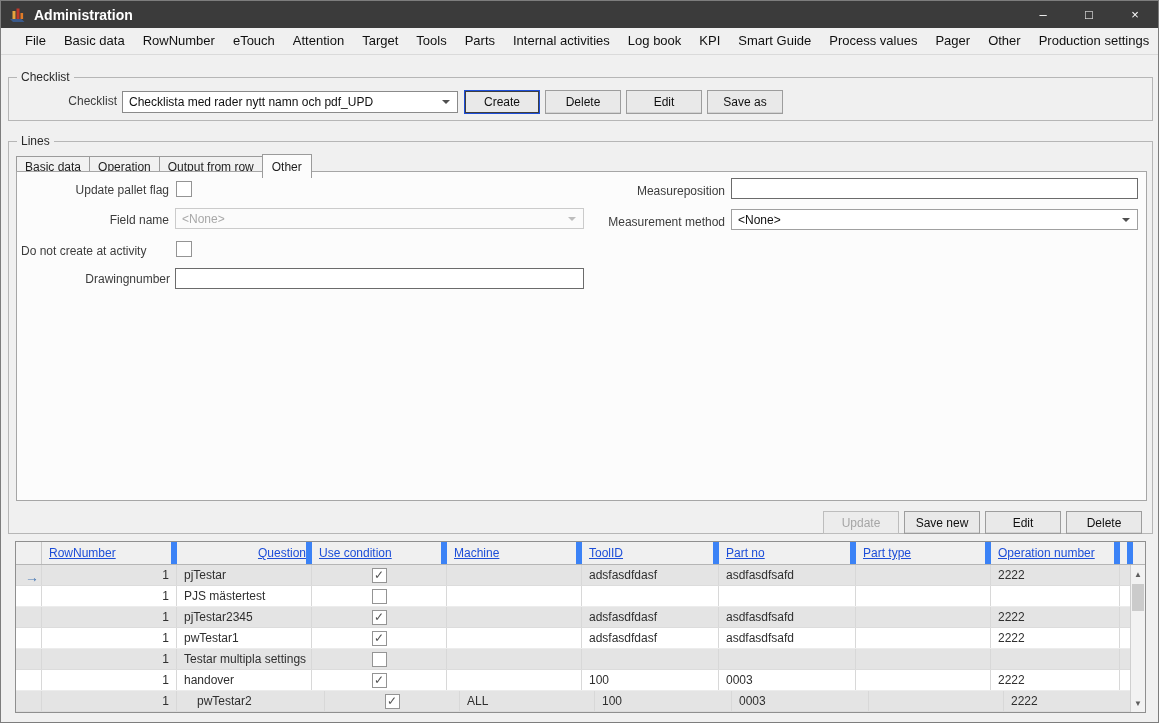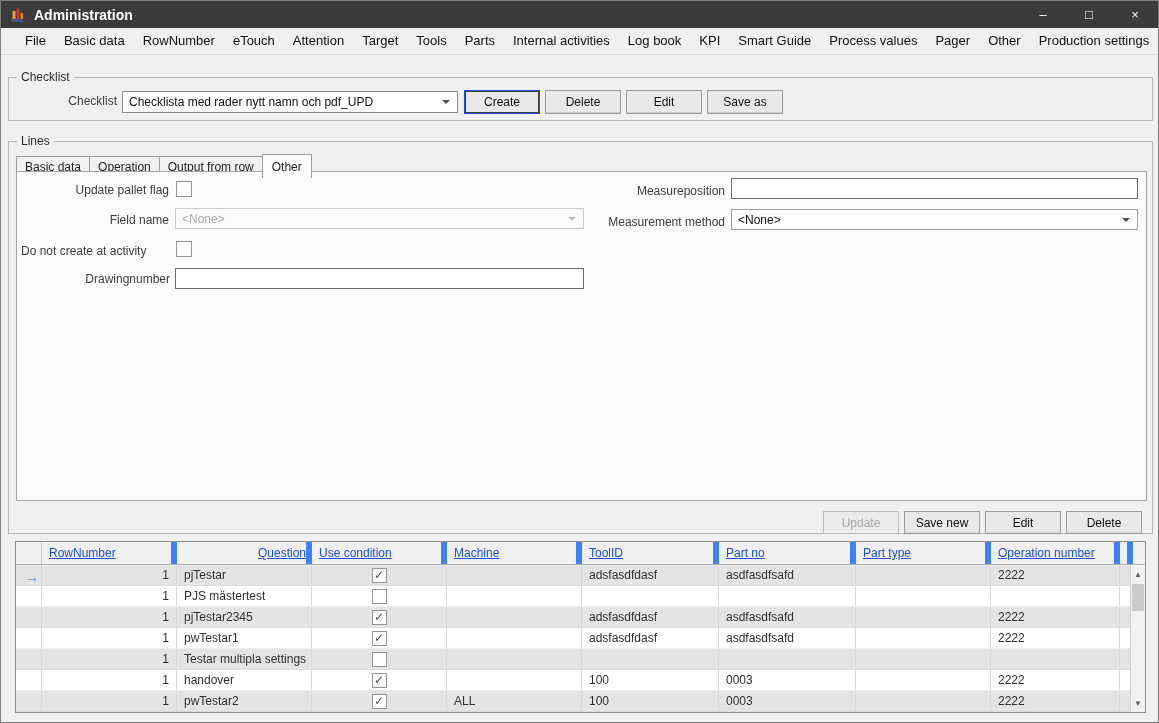--- a/index.html
+++ b/index.html
@@ -286,21 +286,21 @@
           <div class="gcell" style="width: 135px;"></div>
           <div class="gcell" style="width: 137px;">100</div>
           <div class="gcell" style="width: 137px;">0003</div>
           <div class="gcell" style="width: 135px;"></div>
           <div class="gcell" style="width: 129px;">2222</div>
           <div class="gcell" style="width: 12px;"></div>
         </div>
         <div class="grid-row alt">
           <div class="gcell ind"></div>
           <div class="gcell right" style="width: 135px;">1</div>
-          <div class="gcell" style="width: 135px;">pwTestar2</div>
+          <div class="gcell" style="width: 135px; margin-left: 13px;">pwTestar2</div>
           <div class="gcell center" style="width: 135px;">
             <span class="cbx checked">✓</span>
           </div>
           <div class="gcell" style="width: 135px;">ALL</div>
           <div class="gcell" style="width: 137px;">100</div>
           <div class="gcell" style="width: 137px;">0003</div>
           <div class="gcell" style="width: 135px;"></div>
           <div class="gcell" style="width: 129px;">2222</div>
           <div class="gcell" style="width: 12px;"></div>
         </div>

